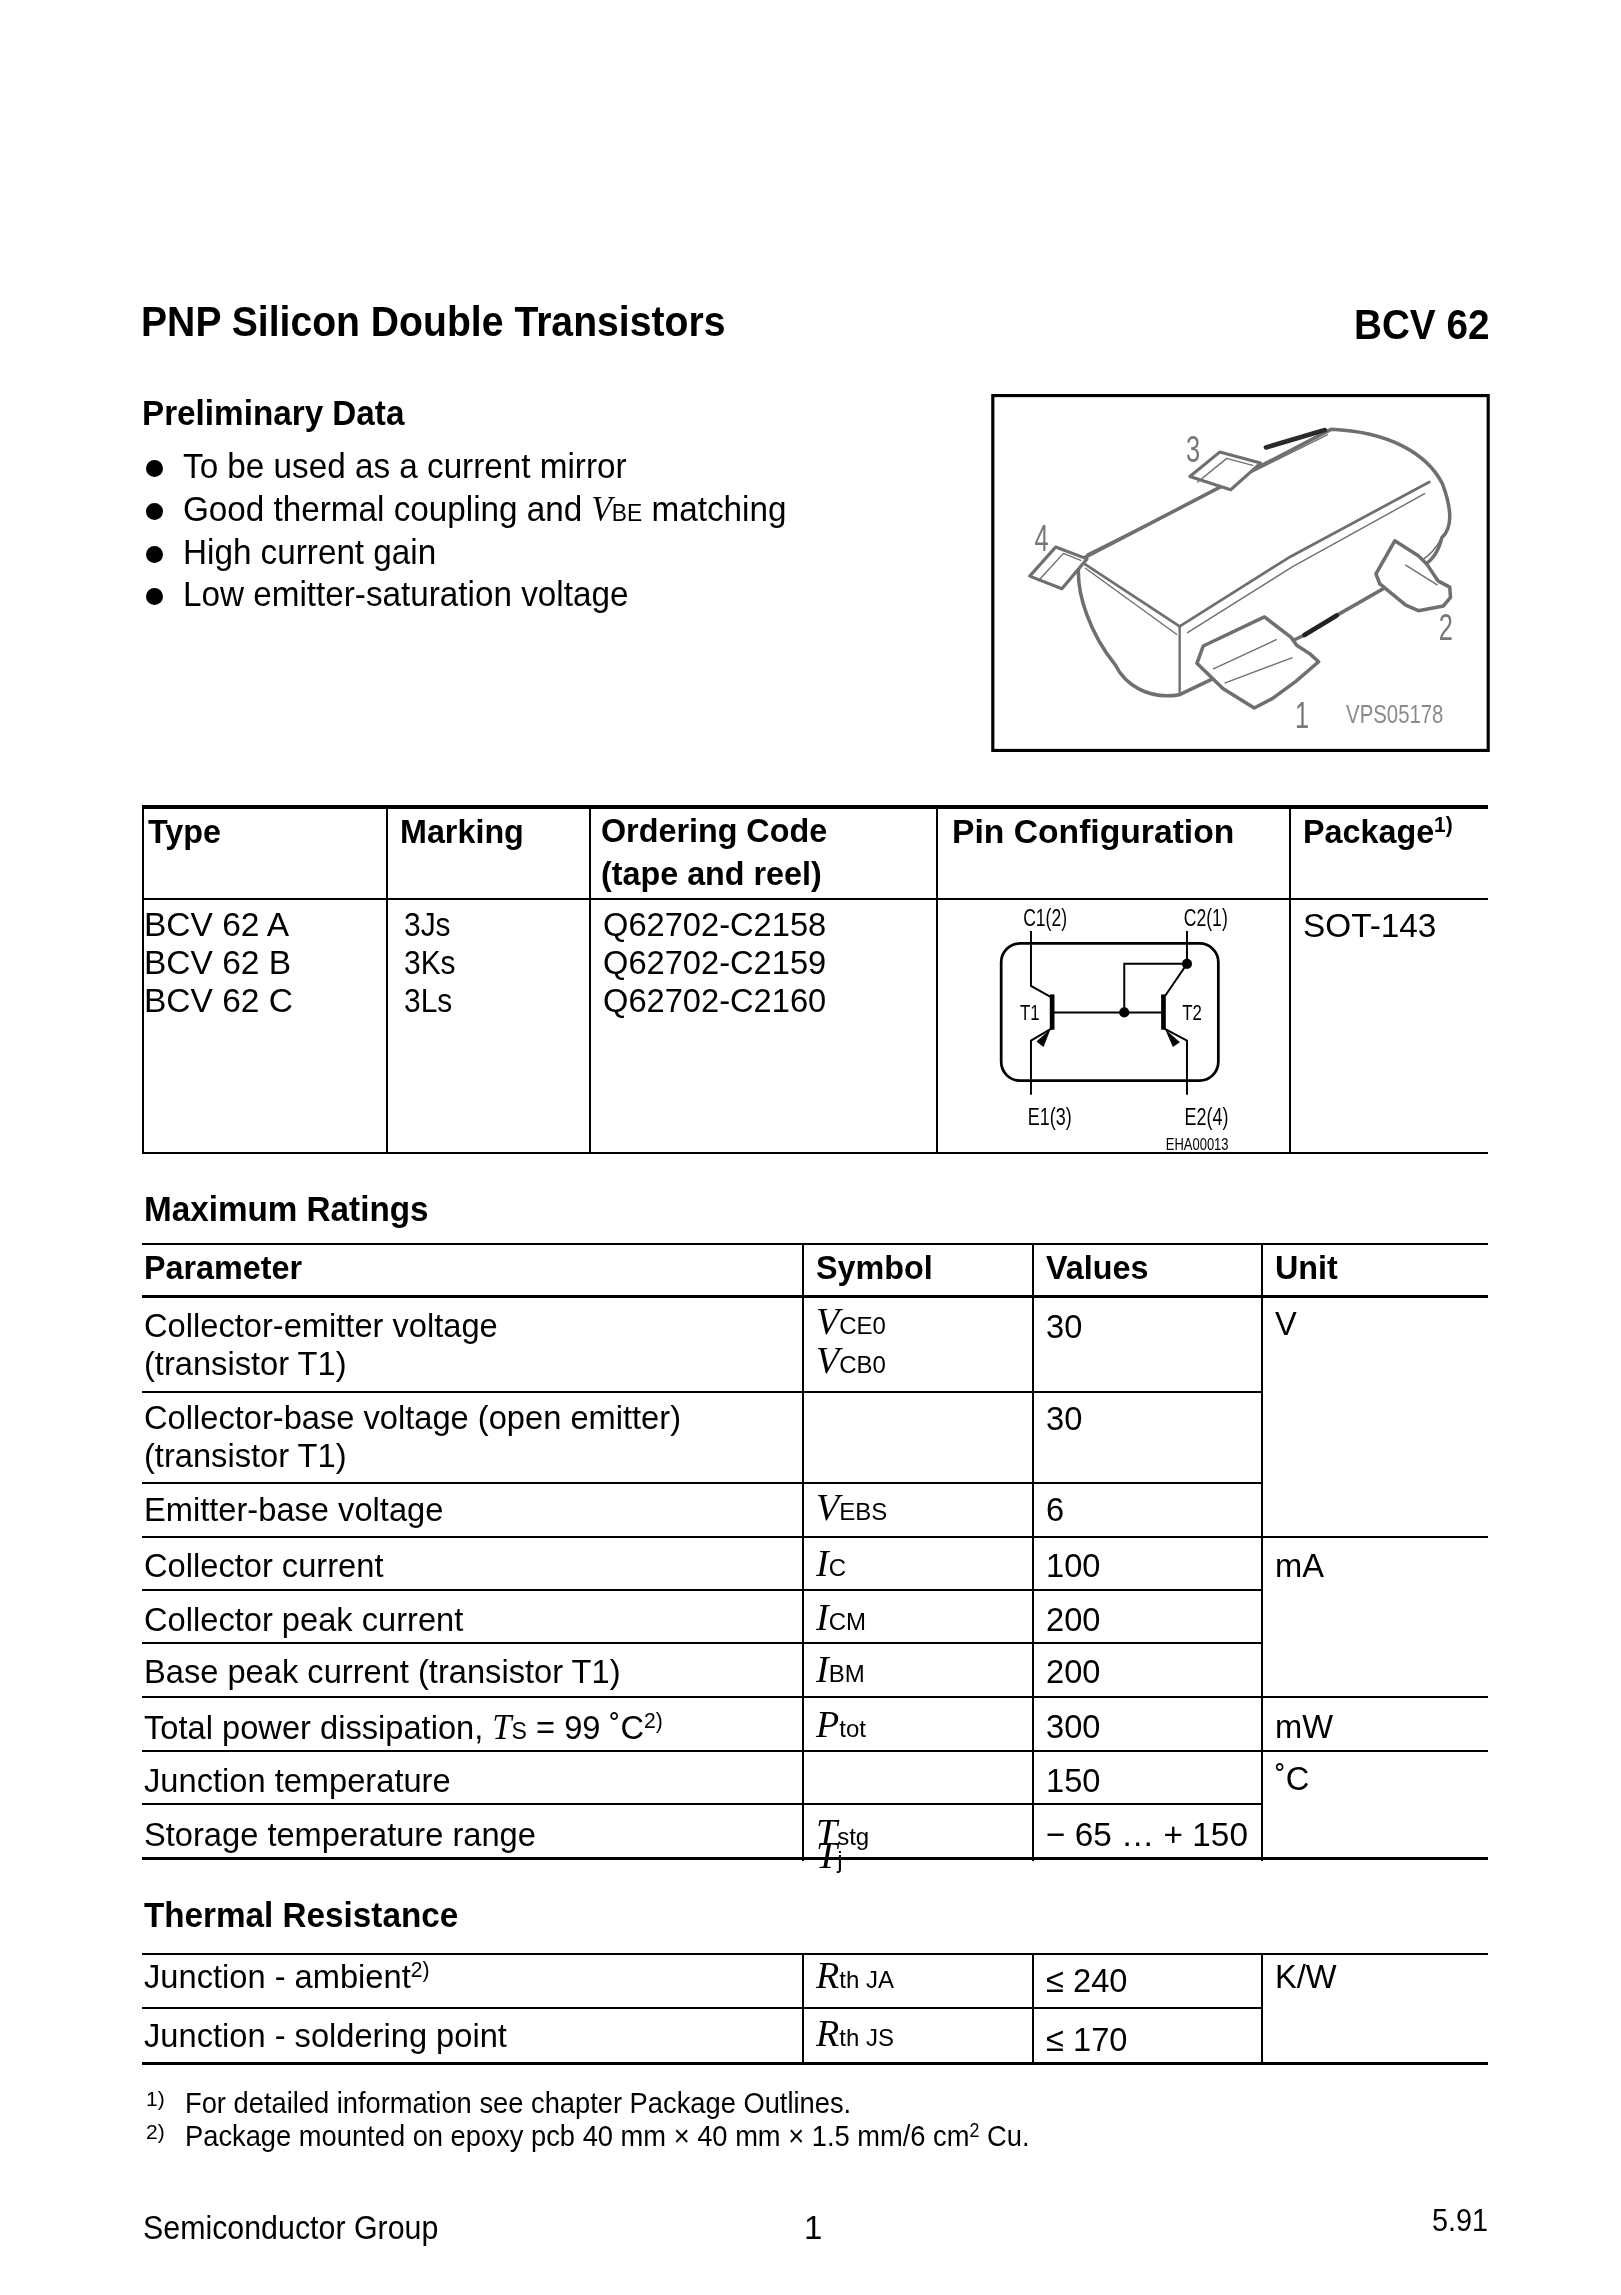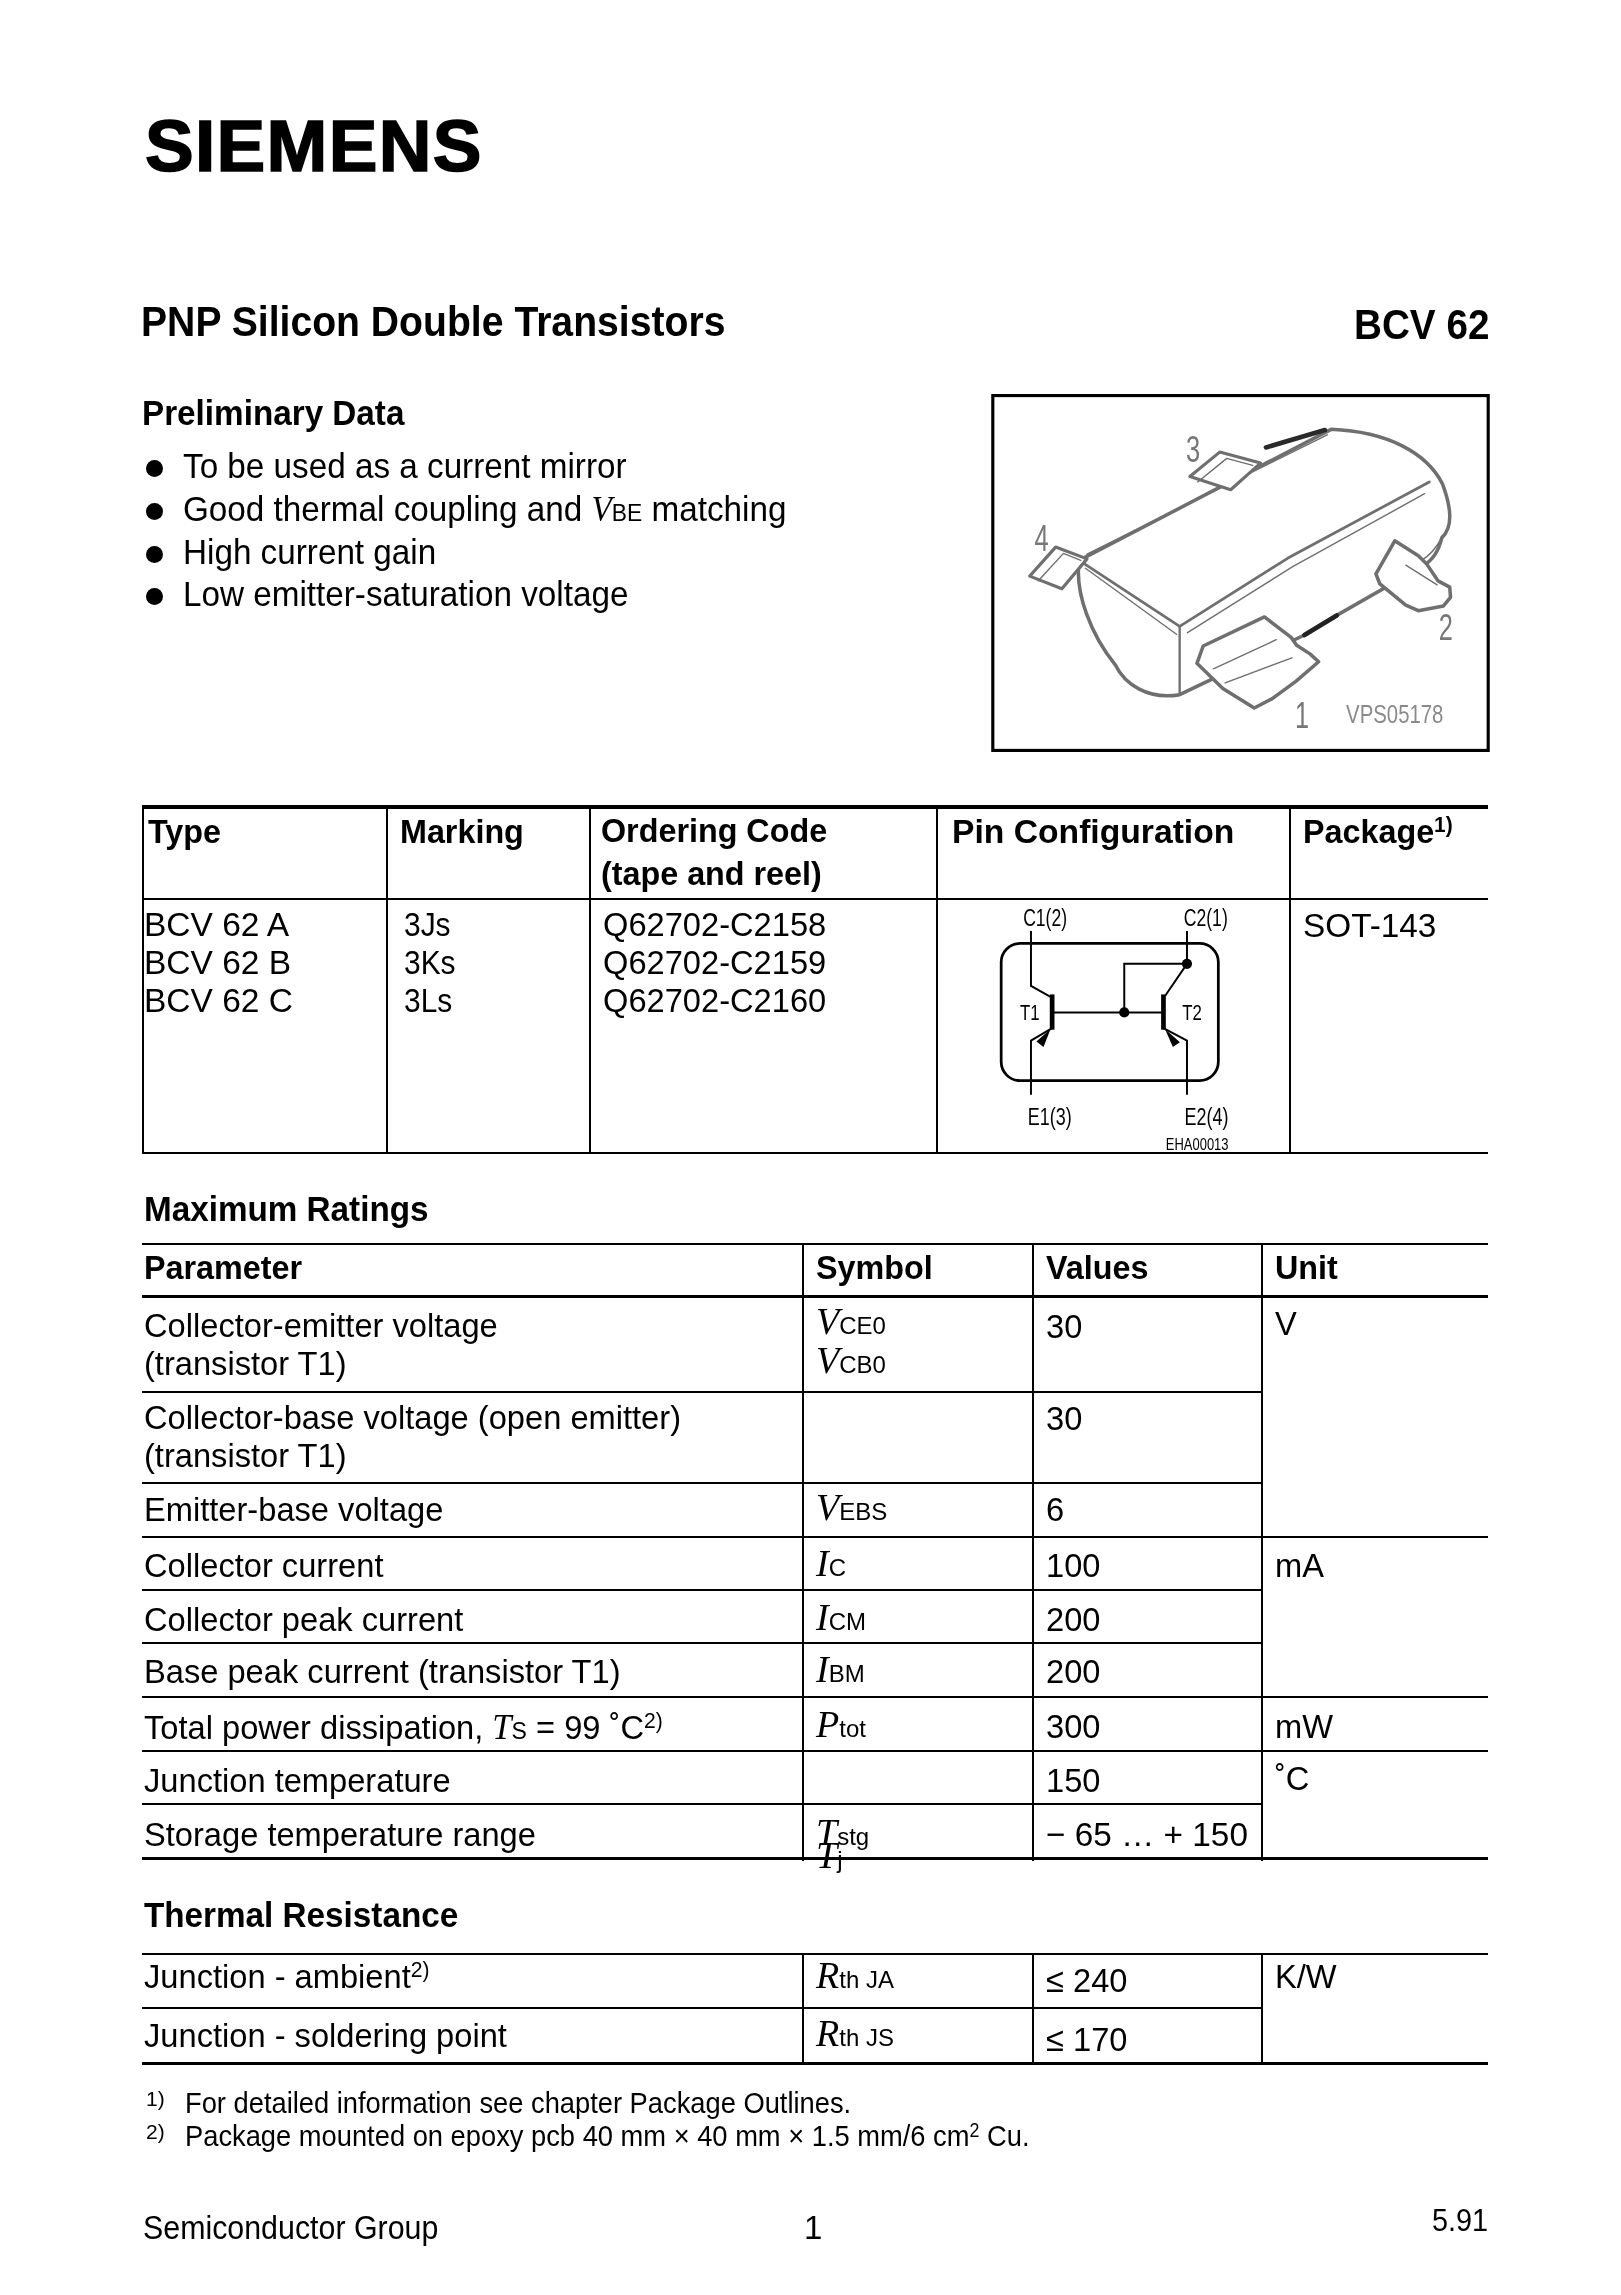--- a/index.html
+++ b/index.html
@@ -11,21 +11,20 @@
   .h{font-size:34px;font-weight:bold;transform:scaleX(0.95);}
   .ln{position:absolute;background:#000;}
   .sym{font-family:"Liberation Serif",serif;font-style:italic;font-weight:normal;}
   .sub{font-family:"Liberation Sans",sans-serif;font-style:normal;font-weight:normal;font-size:24px;}
   sup.fn{font-size:22px;vertical-align:11px;letter-spacing:0;}
 </style>
 </head>
 <body>
 <div id="page">
 
-<div class="t b" id="logo" style="left:145px;top:109px;font-size:73px;letter-spacing:1.3px;-webkit-text-stroke:1.6px #000;">SIEMENS</div>
 
 <div class="t b" style="left:141px;top:301px;font-size:42px;transform:scaleX(0.932);">PNP Silicon Double Transistors</div>
 
 <div class="t b" id="partnum" style="left:1354px;top:304px;font-size:42px;transform:scaleX(0.921);">BCV 62</div>
 
 <div class="t b" style="left:142px;top:395px;font-size:35px;transform:scaleX(0.95);">Preliminary Data</div>
 
 <div class="ln" style="left:146px;top:460px;width:17.3px;height:17.3px;border-radius:50%;"></div>
 
 <div class="t r" style="left:183px;top:448px;font-size:35px;transform:scaleX(0.95);">To be used as a current mirror</div>

